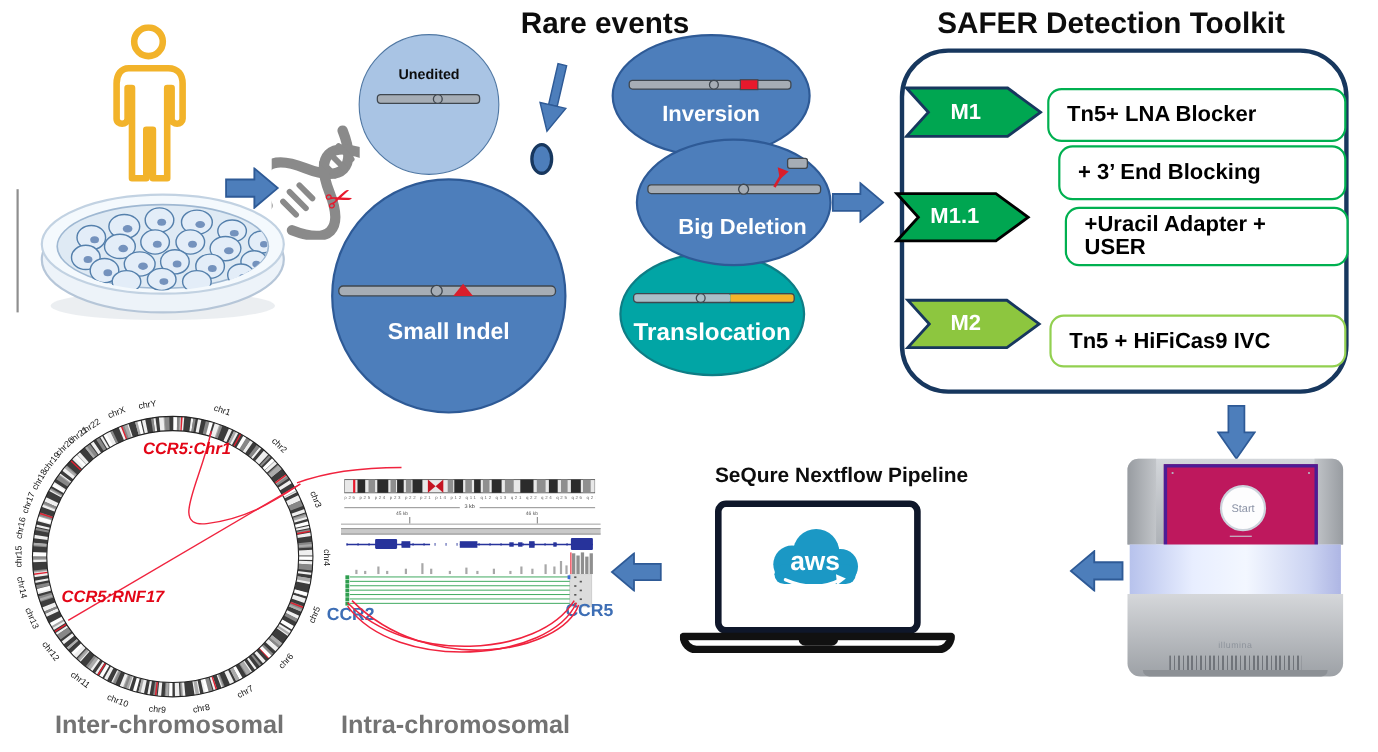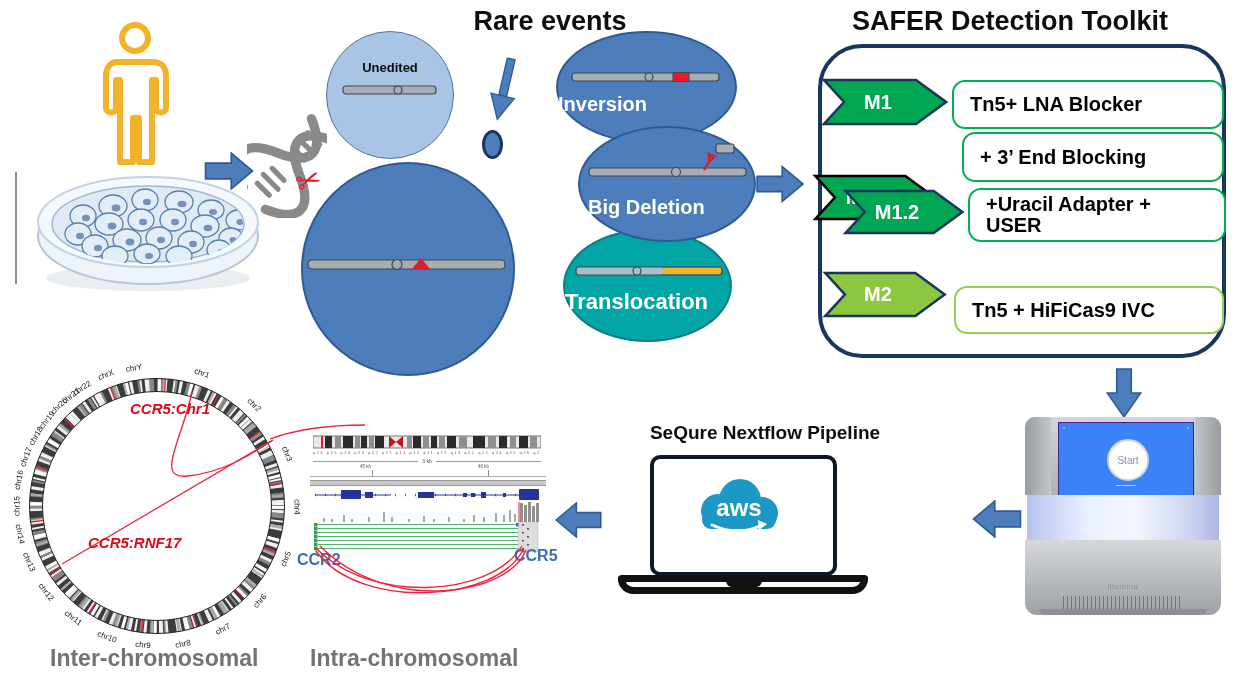--- a/index.html
+++ b/index.html
@@ -1,20 +1,20 @@
 <!DOCTYPE html>
 <html style="--green-dark: #00A651; --green-light: #8DC63F; --green-border: #00B050; --green-border-light: #92D050; --navy: #17375E; --blue-arrow: #4D7EBB; --blue-arrow-edge: #2E5A96; --blue-shape: #4D7EBB; --blue-light: #A9C4E4; --teal: #01A5A5; --red: #E8192C; --yellow: #F2B32A; --aws-blue: #1B98C5; --link-red: #F0233E; --gene-blue: #27339B; --read-green: #3FA95F; --ccr-blue: #3D6EB5;"><head>
 <meta charset="utf-8">
 <style>
   html,body{margin:0;padding:0;background:#fff;}
   .stage{position:relative;width:1253px;height:684px;background:#fff;overflow:hidden;
          font-family:"Liberation Sans",sans-serif;color:#111;}
   .abs{position:absolute;}
   .ttl{font-weight:800;color:#0d0d0d;text-align:center;}
-  .evlabel{font-weight:700;color:#fff;}
+  .evlabel{font-weight:700;color:#fff;text-align:center;}
   .circle{border-radius:50%;}
   .ellipse{border-radius:50%;}
   .tk-box{background:#fff;display:flex;align-items:center;font-weight:700;font-size:20px;color:#000;
           border-radius:13px;padding-left:16px;line-height:1.05;}
   .tk-tag{position:absolute;inset:0;display:flex;align-items:center;justify-content:center;
           color:#fff;font-weight:700;font-size:20px;padding-right:14px;}
   .chr-label{position:absolute;font-size:8px;color:#161616;white-space:nowrap;}
   .redlab{position:absolute;color:#e30617;font-weight:700;font-size:15px;white-space:nowrap;font-style:italic;}
   .ccr{position:absolute;color:var(--ccr-blue,#3d6eb5);font-weight:700;font-size:16px;}
   .foot{position:absolute;font-weight:800;font-size:23px;color:#737373;}
@@ -118,20 +118,21 @@
       <circle cx="56" cy="6" r="4" fill="#a6adb5" stroke="#3f474f" stroke-width="1.2"></circle>
     </svg>
   </div>
 
   <div class="abs circle" style="left:301px;top:162px;width:210px;height:210px;background:var(--blue-shape);border:2px solid #2e5a96;">
     <svg class="abs" style="left:4px;top:92px;" width="200" height="16" viewBox="0 0 200 16">
       <rect x="1" y="4" width="197" height="9" rx="4" fill="#a6adb5" stroke="#3f474f" stroke-width="1.2"></rect>
       <circle cx="90" cy="8.5" r="5" fill="#a6adb5" stroke="#3f474f" stroke-width="1.2"></circle>
       <polygon points="114,2 123,13 105,13" fill="#d81e2c"></polygon>
     </svg>
+    <div class="abs evlabel" style="left:0;top:126px;width:100%;font-size:21px;">Small Indel</div>
   </div>
 
   <div class="abs ttl" style="left:440px;top:6px;width:220px;font-size:27px;">Rare events</div>
   <svg class="abs" style="left:487px;top:56px;" width="34" height="68" viewBox="0 0 34 68">
     <g transform="rotate(13 17 34)" style="fill:var(--blue-arrow);stroke:var(--blue-arrow-edge);stroke-width:1.3">
       <rect x="13" y="2" width="8" height="38"></rect>
       <polygon points="5,40 29,40 17,64"></polygon>
     </g>
   </svg>
   <div class="abs" style="left:482px;top:130px;width:21px;height:29px;border-radius:50%;background:var(--blue-shape);border:3.5px solid var(--navy);box-sizing:border-box;"></div>
@@ -186,26 +187,20 @@
   <div class="abs" style="left:812px;top:132px;width:126px;height:47px;margin-top:42px;">
     <svg width="126" height="47" viewBox="0 0 126 48">
       <polygon points="2,2 94,2 124,24 94,46 2,46 22,24" style="fill:var(--green-dark);stroke:#000;stroke-width:2.6"></polygon>
     </svg>
     <div class="tk-tag">M1.1</div>
   </div>
   <div class="abs tk-box" style="left:962px;top:132px;width:242px;height:46px;border:2.6px solid var(--green-border);">
     <span>+ 3’ End Blocking</span>
   </div>
 
-  <div class="abs" style="left:842px;top:189px;width:124px;height:46px;">
-    <svg width="124" height="46" viewBox="0 0 126 48">
-      <polygon points="2,2 94,2 124,24 94,46 2,46 22,24" style="fill:var(--green-dark);stroke:var(--navy);stroke-width:2.6"></polygon>
-    </svg>
-    <div class="tk-tag">M1.2</div>
-  </div>
   <div class="abs tk-box" style="left:968px;top:188px;width:238px;height:50px;border:2.6px solid var(--green-border);">
     <span style="width:210px;">+Uracil Adapter + USER</span>
   </div>
 
   <div class="abs" style="left:822px;top:271px;width:126px;height:47px;">
     <svg width="126" height="47" viewBox="0 0 126 48">
       <polygon points="2,2 94,2 124,24 94,46 2,46 22,24" style="fill:var(--green-light);stroke:var(--navy);stroke-width:2.6"></polygon>
     </svg>
     <div class="tk-tag">M2</div>
   </div>
@@ -214,21 +209,21 @@
   </div>
 
   <svg class="abs" style="left:1106px;top:368px;" width="36" height="50" viewBox="0 0 34 48">
     <polygon points="10,1 24,1 24,24 33,24 17,47 1,24 10,24" style="fill:var(--blue-arrow);stroke:var(--blue-arrow-edge);stroke-width:1.5"></polygon>
   </svg>
 
   <div class="abs" style="left:1025px;top:417px;width:196px;height:198px;">
     <div class="abs" style="left:0;top:0;width:196px;height:78px;background:linear-gradient(#d3d6da,#aeb2b7);border-radius:10px 10px 0 0;"></div>
     <div class="abs" style="left:0;top:0;width:26px;height:78px;background:linear-gradient(90deg,#989ca1,#c2c5c9);border-radius:10px 0 0 0;"></div>
     <div class="abs" style="left:170px;top:0;width:26px;height:78px;background:linear-gradient(90deg,#c2c5c9,#989ca1);border-radius:0 10px 0 0;"></div>
-    <div class="abs" style="left:33px;top:5px;width:134px;height:72px;background:#3b82f6;border:1px solid #4c1d95;">
+    <div class="abs" style="left:33px;top:5px;width:134px;height:72px;background:#be185d;border:3px solid #4c1d95;">
       <span class="seq-screen-dot" style="left:4px;top:4px;"></span>
       <span class="seq-screen-dot" style="right:4px;top:4px;"></span>
       <div class="abs" style="left:48px;top:16px;width:38px;height:38px;border:2px solid #ccd3dc;border-radius:50%;background:#fdfdfe;
                   display:flex;align-items:center;justify-content:center;font-size:10px;color:#8b93a6;">
         <span>Start</span>
       </div>
       <div class="abs" style="left:57px;top:62px;width:20px;height:1px;background:#c8cdd4;"></div>
     </div>
     <div class="abs" style="left:2px;top:78px;width:192px;height:45px;background:linear-gradient(90deg,#b7c2ec,#e8eeff 30%,#f3f7ff 55%,#ccd4f2 85%,#aeb6e4);"></div>
     <div class="abs" style="left:0;top:123px;width:196px;height:75px;background:linear-gradient(#d5d7da,#9da1a6);border-radius:0 0 12px 12px;">
@@ -236,21 +231,21 @@
       <div class="abs" style="left:38px;top:56px;width:120px;height:14px;background:repeating-linear-gradient(90deg,#70747a 0 1.5px,transparent 1.5px 4px);"></div>
       <div class="abs" style="left:14px;bottom:0;width:168px;height:6px;background:#8c9095;border-radius:0 0 8px 8px;"></div>
     </div>
   </div>
 
   <svg class="abs" style="left:972px;top:500px;" width="50" height="38" viewBox="0 0 44 34">
     <polygon points="43,10 20,10 20,1 1,17 20,33 20,24 43,24" style="fill:var(--blue-arrow);stroke:var(--blue-arrow-edge);stroke-width:1.5"></polygon>
   </svg>
 
   <div class="abs ttl" style="left:630px;top:422px;width:270px;font-size:19px;">SeQure Nextflow Pipeline</div>
-  <div class="abs" style="left:650px;top:455px;width:187px;height:121px;border:4px solid #0f172a;border-radius:10px;background:#fff;box-sizing:border-box;">
+  <div class="abs" style="left:650px;top:455px;width:187px;height:121px;border:6px solid #0f172a;border-radius:10px;background:#fff;box-sizing:border-box;">
     <svg class="abs" style="left:34px;top:14px;" width="100" height="74" viewBox="0 0 100 74">
       <g style="fill:var(--aws-blue)">
         <circle cx="30" cy="38" r="17"></circle>
           <circle cx="52" cy="27" r="21"></circle>
           <circle cx="74" cy="40" r="16"></circle>
         <rect x="14" y="38" width="74" height="18" rx="9"></rect>
       </g>
       <text x="51" y="43" text-anchor="middle" font-size="24" font-weight="bold" fill="#fff" font-family="Liberation Sans, sans-serif">aws</text>
       <path d="M24,52 Q51,64 74,52" stroke="#fff" stroke-width="3" fill="none" stroke-linecap="round"></path>
       <polygon points="70,47 79,51 71,57" fill="#fff"></polygon>
@@ -430,20 +425,20 @@
       <span class="chr-label" style="left: 15.951px; top: 98.744px; transform: translate(-50%, -50%) rotate(290.599deg);">chr17</span>
       <span class="chr-label" style="left: 25.632px; top: 78.216px; transform: translate(-50%, -50%) rotate(299.898deg);">chr18</span>
       <span class="chr-label" style="left: 36.7833px; top: 61.6734px; transform: translate(-50%, -50%) rotate(308.07deg);">chr19</span>
       <span class="chr-label" style="left: 48.6915px; top: 48.3233px; transform: translate(-50%, -50%) rotate(315.396deg);">chr20</span>
       <span class="chr-label" style="left: 60.5706px; top: 37.8639px; transform: translate(-50%, -50%) rotate(321.877deg);">chr21</span>
       <span class="chr-label" style="left: 71.8039px; top: 29.9087px; transform: translate(-50%, -50%) rotate(327.513deg);">chr22</span>
       <span class="chr-label" style="left: 96.3357px; top: 17.489px; transform: translate(-50%, -50%) rotate(338.784deg);">chrX</span>
       <span class="chr-label" style="left: 124.179px; top: 9.87247px; transform: translate(-50%, -50%) rotate(350.619deg);">chrY</span>
     </div>
   <span class="redlab" style="left:130px;top:400px;">CCR5:Chr1</span>
-  <span class="redlab" style="left:88px;top:534px;text-align:center;">CCR5:RNF17</span>
+  <span class="redlab" style="left:56px;top:534px;text-align:center;">CCR5:RNF17</span>
   <svg class="abs" style="left:252px;top:412px;" width="115" height="30" viewBox="0 0 115 30">
     <path d="M18,27 C45,17 78,13 113,13" fill="none" style="stroke:var(--link-red)" stroke-width="1.3"></path>
   </svg>
 
   <span class="foot" style="left:50px;top:645px;">Inter-chromosomal</span>
   <span class="foot" style="left:310px;top:645px;">Intra-chromosomal</span>
 </div>
 
 </body></html>

